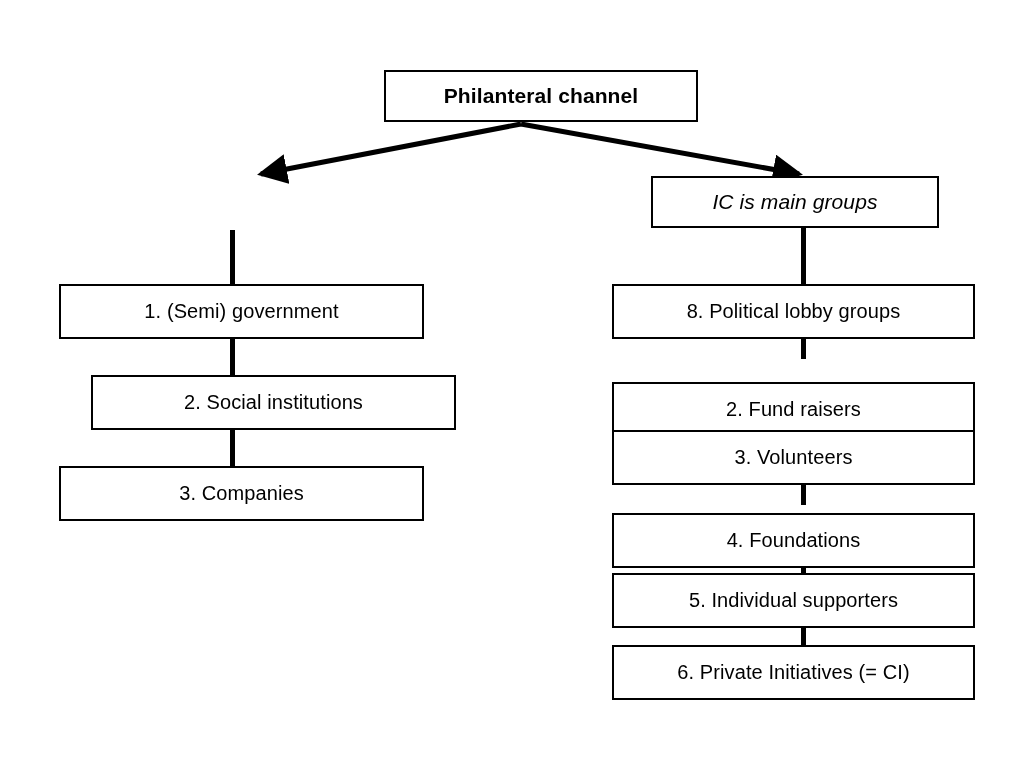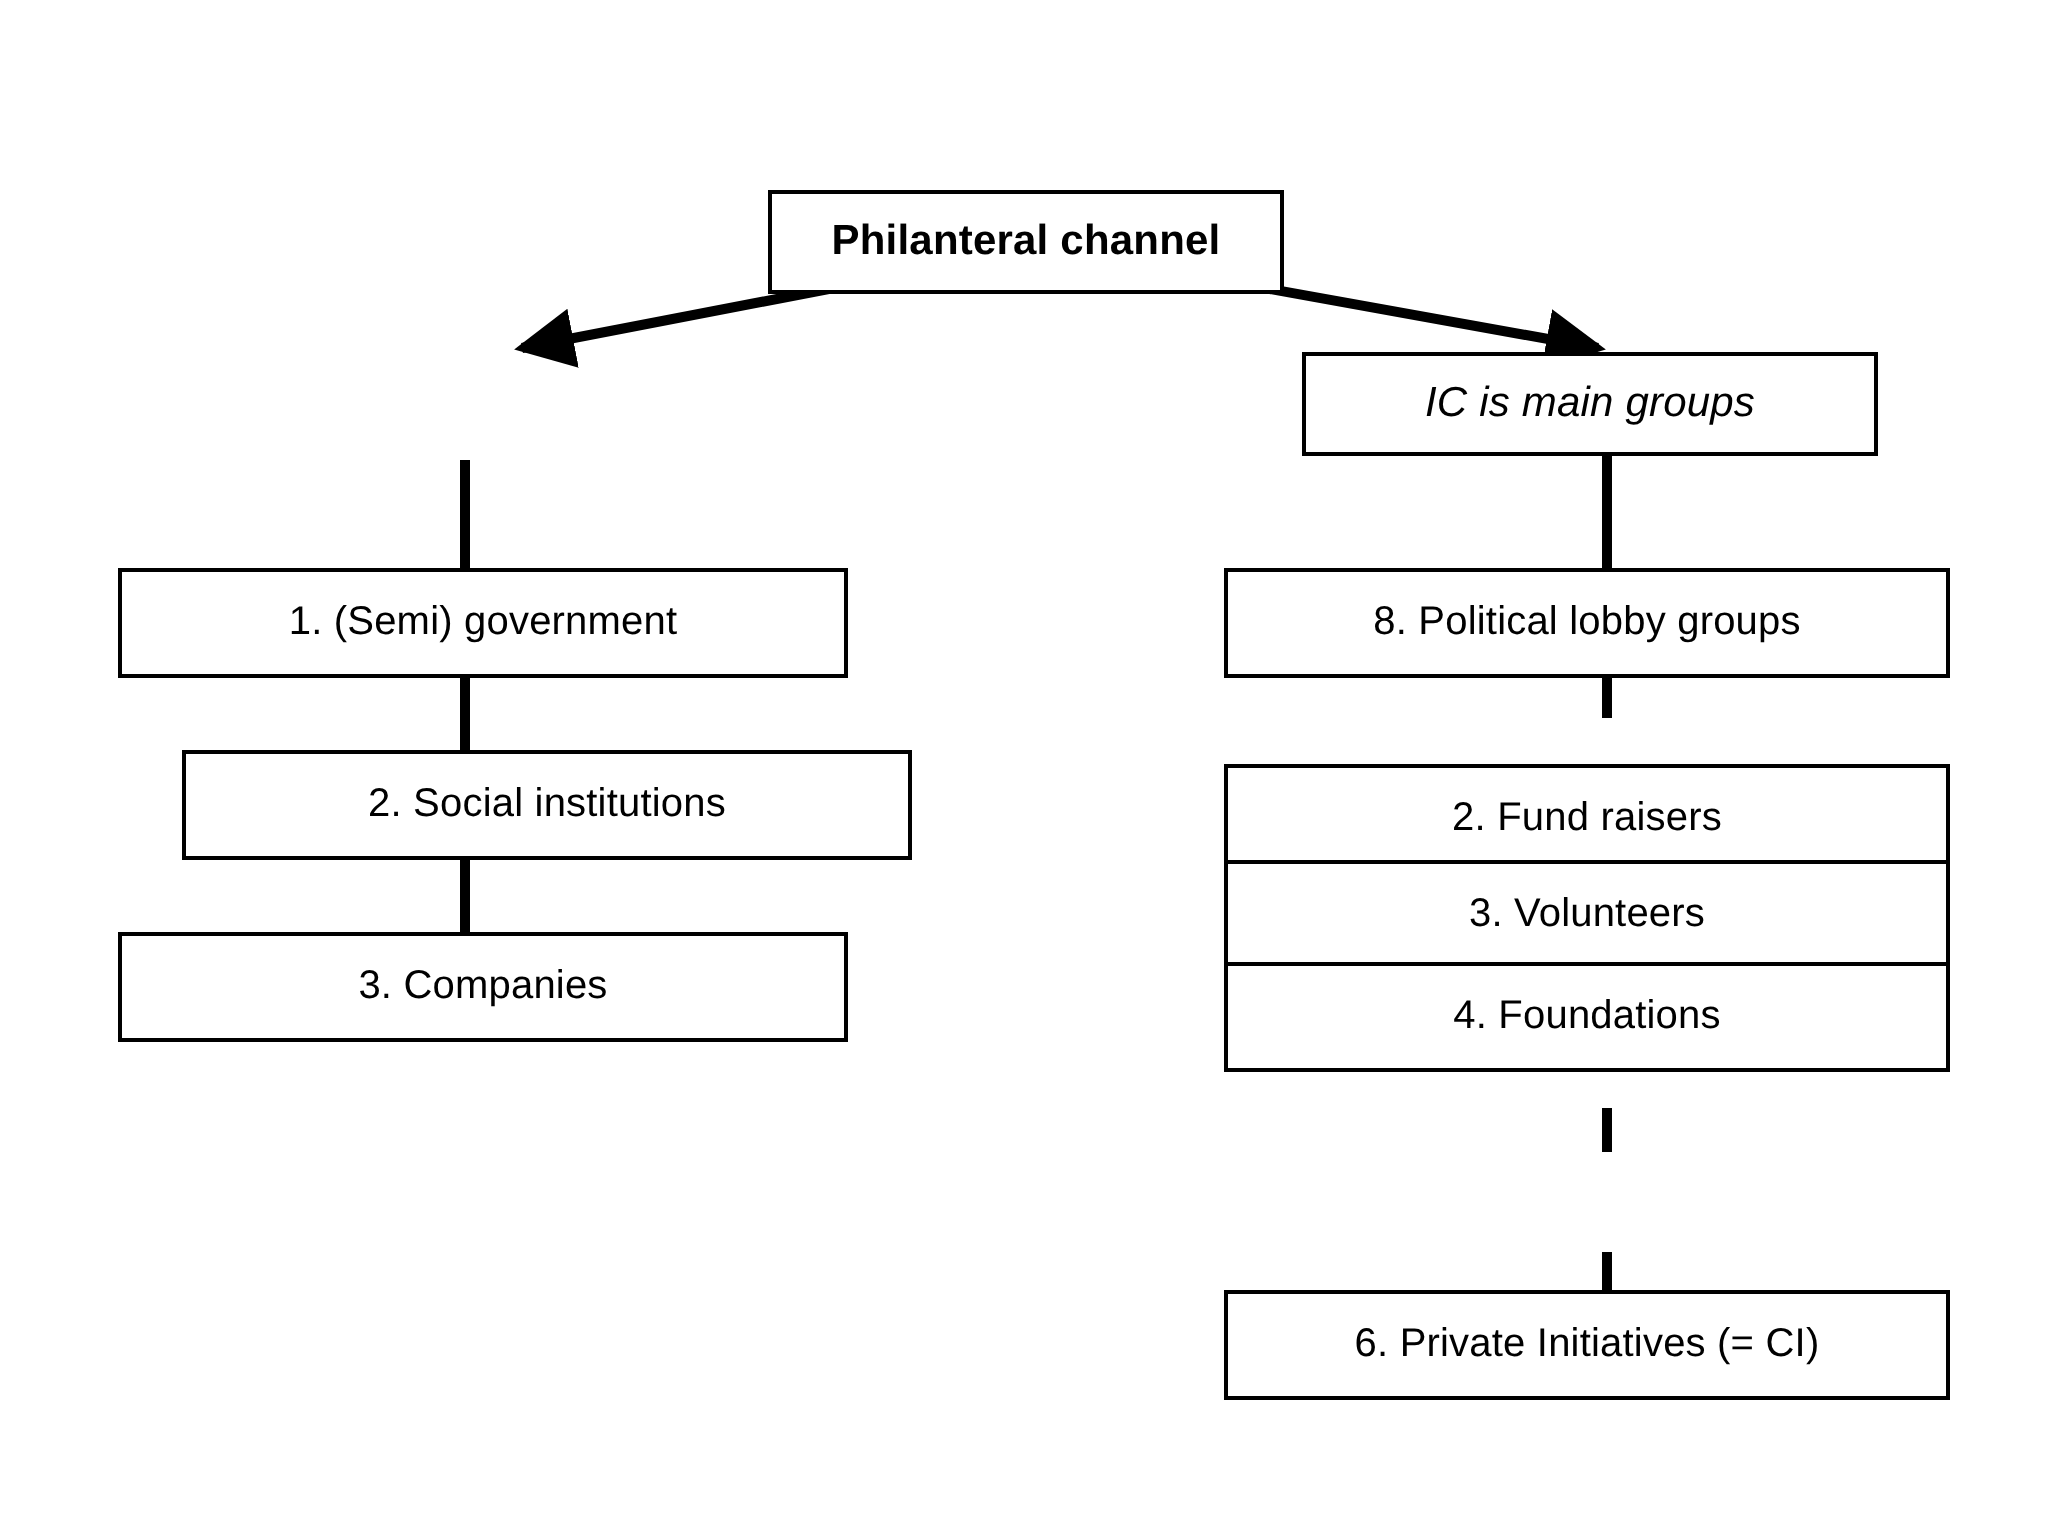--- a/index.html
+++ b/index.html
@@ -73,21 +73,21 @@
   <svg class="arrow-layer" viewBox="0 0 1024 768" xmlns="http://www.w3.org/2000/svg">
     <defs>
       <marker id="arrowhead" markerWidth="6" markerHeight="6" refX="5.2" refY="3" orient="auto" markerUnits="strokeWidth">
         <path d="M0,0 L6,3 L0,6 z" fill="#000000"></path>
       </marker>
     </defs>
     <line x1="521" y1="124" x2="261" y2="174" stroke="#000000" stroke-width="5" marker-end="url(#arrowhead)"></line>
     <line x1="521" y1="124" x2="799" y2="174" stroke="#000000" stroke-width="5" marker-end="url(#arrowhead)"></line>
   </svg>
 
-  <div class="box root-box" style="left:384px; top:70px; width:258px; height:52px;margin-top:25px;">
+  <div class="box root-box" style="left:384px; top:70px; width:314px; height:52px;">
     <span>Philanteral channel</span>
   </div>
 
 
   <div class="connector" style="left:230px; top:230px; height:56px;"></div>
 
   <div class="box item-box" style="left:59px; top:284px; width:365px; height:55px;">
     <span>1. (Semi) government</span>
   </div>
 
@@ -120,26 +120,29 @@
   </div>
 
   <div class="connector" style="left:801px; top:410px; height:22px;"></div>
 
   <div class="box item-box" style="left:612px; top:430px; width:363px; height:55px;">
     <span>3. Volunteers</span>
   </div>
 
   <div class="connector" style="left:801px; top:483px; height:22px;"></div>
 
-  <div class="box item-box" style="left:612px; top:481px; width:363px; height:55px;">
+  <div class="box item-box" style="left:612px; top:513px; width:363px; height:55px;">
     <span>4. Foundations</span>
   </div>
 
   <div class="connector" style="left:801px; top:554px; height:22px;"></div>
 
+  <div class="box item-box" style="left:612px; top:573px; width:363px; height:55px;">
+    <span>5. Individual supporters</span>
+  </div>
 
   <div class="connector" style="left:801px; top:626px; height:22px;"></div>
 
   <div class="box item-box" style="left:612px; top:645px; width:363px; height:55px;">
     <span>6. Private Initiatives (= CI)</span>
   </div>
 
 </div>
 
 </body></html>

